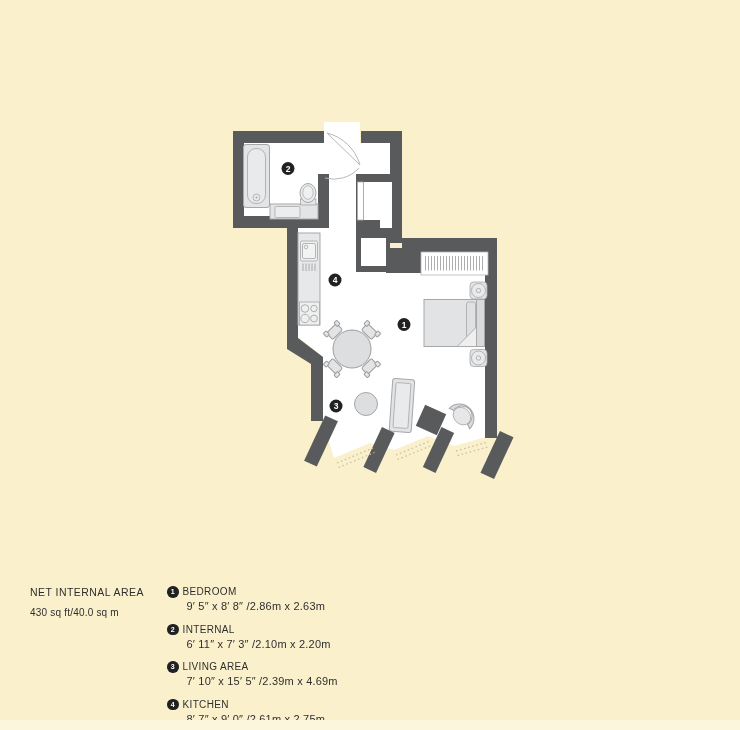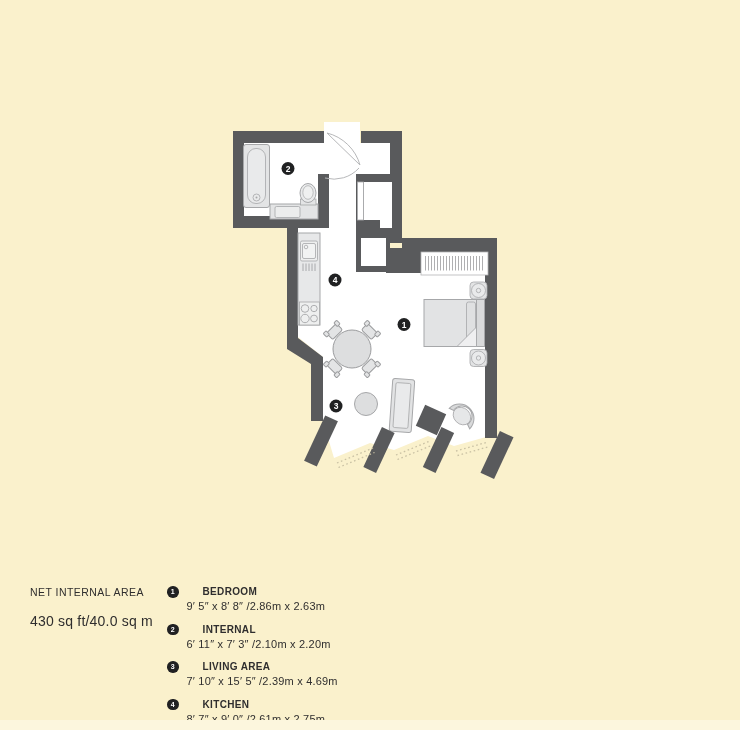--- a/index.html
+++ b/index.html
@@ -6,31 +6,31 @@
   body{font-family:"Liberation Sans",sans-serif;}
   .canvas{
     position:relative;width:740px;height:730px;overflow:hidden;
     background:#faf1cc;color:#2f2e2e;
   }
   .bottom-strip{position:absolute;left:0;bottom:0;width:740px;height:10px;background:#fcf6dd;}
   .plan-svg{position:absolute;left:0;top:0;}
   
   .area-block{position:absolute;left:30px;top:586px;}
   .area-title{font-weight:normal;font-size:10.5px;letter-spacing:.45px;}
-  .area-value{font-size:14px;margin-top:15px;letter-spacing:.2px;}
+  .area-value{font-size:10px;margin-top:9px;letter-spacing:.2px;}
   .disclaimer{position:absolute;left:30px;top:668px;font-size:8.6px;line-height:10px;letter-spacing:.1px;}
   .legend{position:absolute;left:167px;top:586px;}
   .legend-item{position:relative;margin-bottom:11.5px;min-height:22px;}
   .legend-row{display:flex;align-items:center;}
   .legend-badge{
     width:11.5px;height:11.5px;border-radius:50%;background:#202122;color:#fff;
     font-size:7px;font-weight:bold;text-align:center;line-height:12px;
     flex:0 0 auto;
   }
-  .legend-name{font-weight:bold;font-size:10px;letter-spacing:.35px;margin-left:24px;}
+  .legend-name{font-weight:normal;font-size:10px;letter-spacing:.35px;margin-left:4px;}
   .legend-dims{font-size:11px;letter-spacing:.2px;margin-left:19.5px;margin-top:2.5px;}
 </style>
 </head>
 <body>
 
 <div class="canvas">
 
   <svg class="plan-svg" width="740" height="730" viewBox="0 0 740 730">
 
     <g fill="#ffffff">

